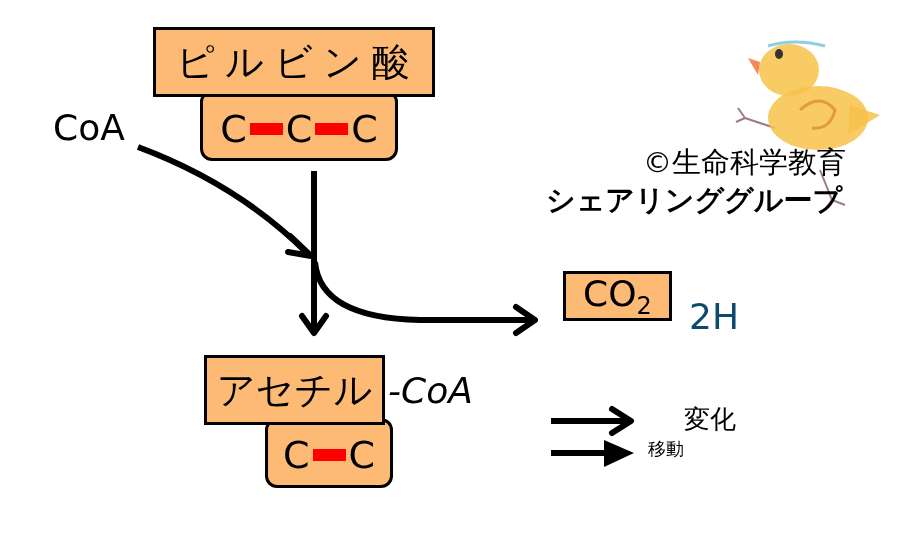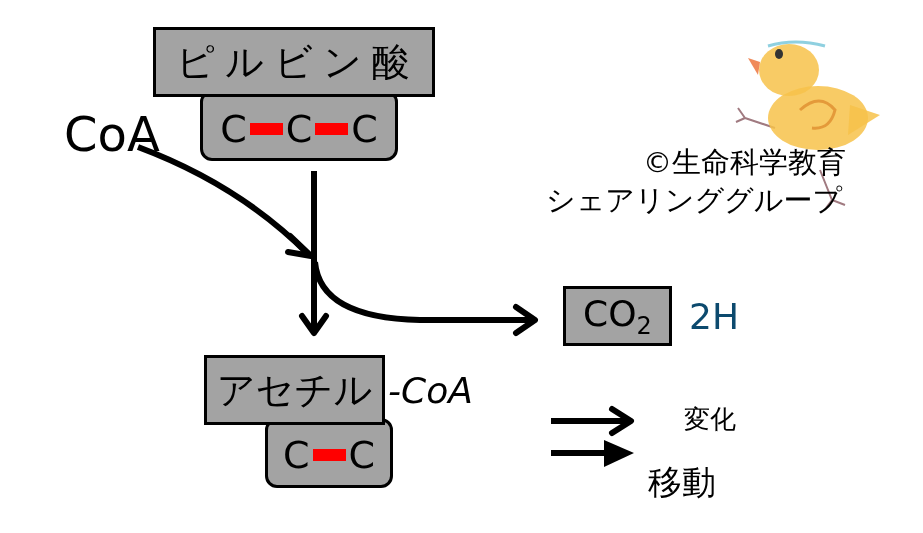--- a/index.html
+++ b/index.html
@@ -11,21 +11,21 @@
       width: 923px;
       height: 533px;
       position: relative;
       overflow: hidden;
       font-family: "DejaVu Sans", "Liberation Sans", sans-serif;
       color: #000;
     }
     .box {
       position: absolute;
       border: 3px solid #000;
-      background: #a3a3a3;
+      background: #fdba74;
       box-sizing: border-box;
       display: flex;
       align-items: center;
       justify-content: center;
       white-space: nowrap;
     }
     .rounded { border-radius: 12px; }
     .label-big { font-size: 38px; letter-spacing: 6px; }
     .carbon-row {
       display: flex;
@@ -101,23 +101,23 @@
     <span>C</span>
     <span class="bond"></span>
     <span>C</span>
   </div>
 </div>
 
 <div class="box" style="left:153px; top:27px; width:282px; height:70px;">
   <span class="label-big" style="letter-spacing:10px; padding-left:8px;">ピルビン酸</span>
 </div>
 
-<span class="text" style="left:64px; top:110px; font-size:48px;">CoA</span>
+<span class="text" style="left:53px; top:110px; font-size:36px;">CoA</span>
 
-<div class="box" style="left:563px; top:286px; width:109px; height:60px;">
+<div class="box" style="left:563px; top:271px; width:109px; height:50px;">
   <span style="font-size:36px;">
     <span>CO</span><sub>2</sub>
   </span>
 </div>
 
 <span class="text" style="left:689px; top:299px; font-size:36px; color:#0c4a6e;">2H</span>
 
 <div class="box rounded" style="left:265px; top:418px; width:128px; height:70px; padding-top:4px;">
   <div class="carbon-row">
     <span>C</span>
@@ -126,16 +126,16 @@
   </div>
 </div>
 
 <div class="box" style="left:204px; top:355px; width:181px; height:70px;align-items:center;">
   <span class="label-big" style="letter-spacing:0px;">アセチル</span>
 </div>
 
 <span class="text" style="left:388px; top:373px; font-size:36px;font-style:italic;">-CoA</span>
 
 <span class="text" style="left:684px; top:406px; font-size:26px;">変化</span>
-<span class="text" style="left:648px; top:465px; font-size:34px;text-align:center;">移動</span>
+<span class="text" style="left:648px; top:440px; font-size:18px;text-align:center;">移動</span>
 
 <span class="text" style="left:643px; top:148px; font-size:29px;">©生命科学教育</span>
-<span class="text" style="left:546px; top:186px; font-size:29px;">シェアリンググループ</span>
+<span class="text" style="left:546px; top:186px; font-size:29px;font-weight:bold;">シェアリンググループ</span>
 
 </body></html>

